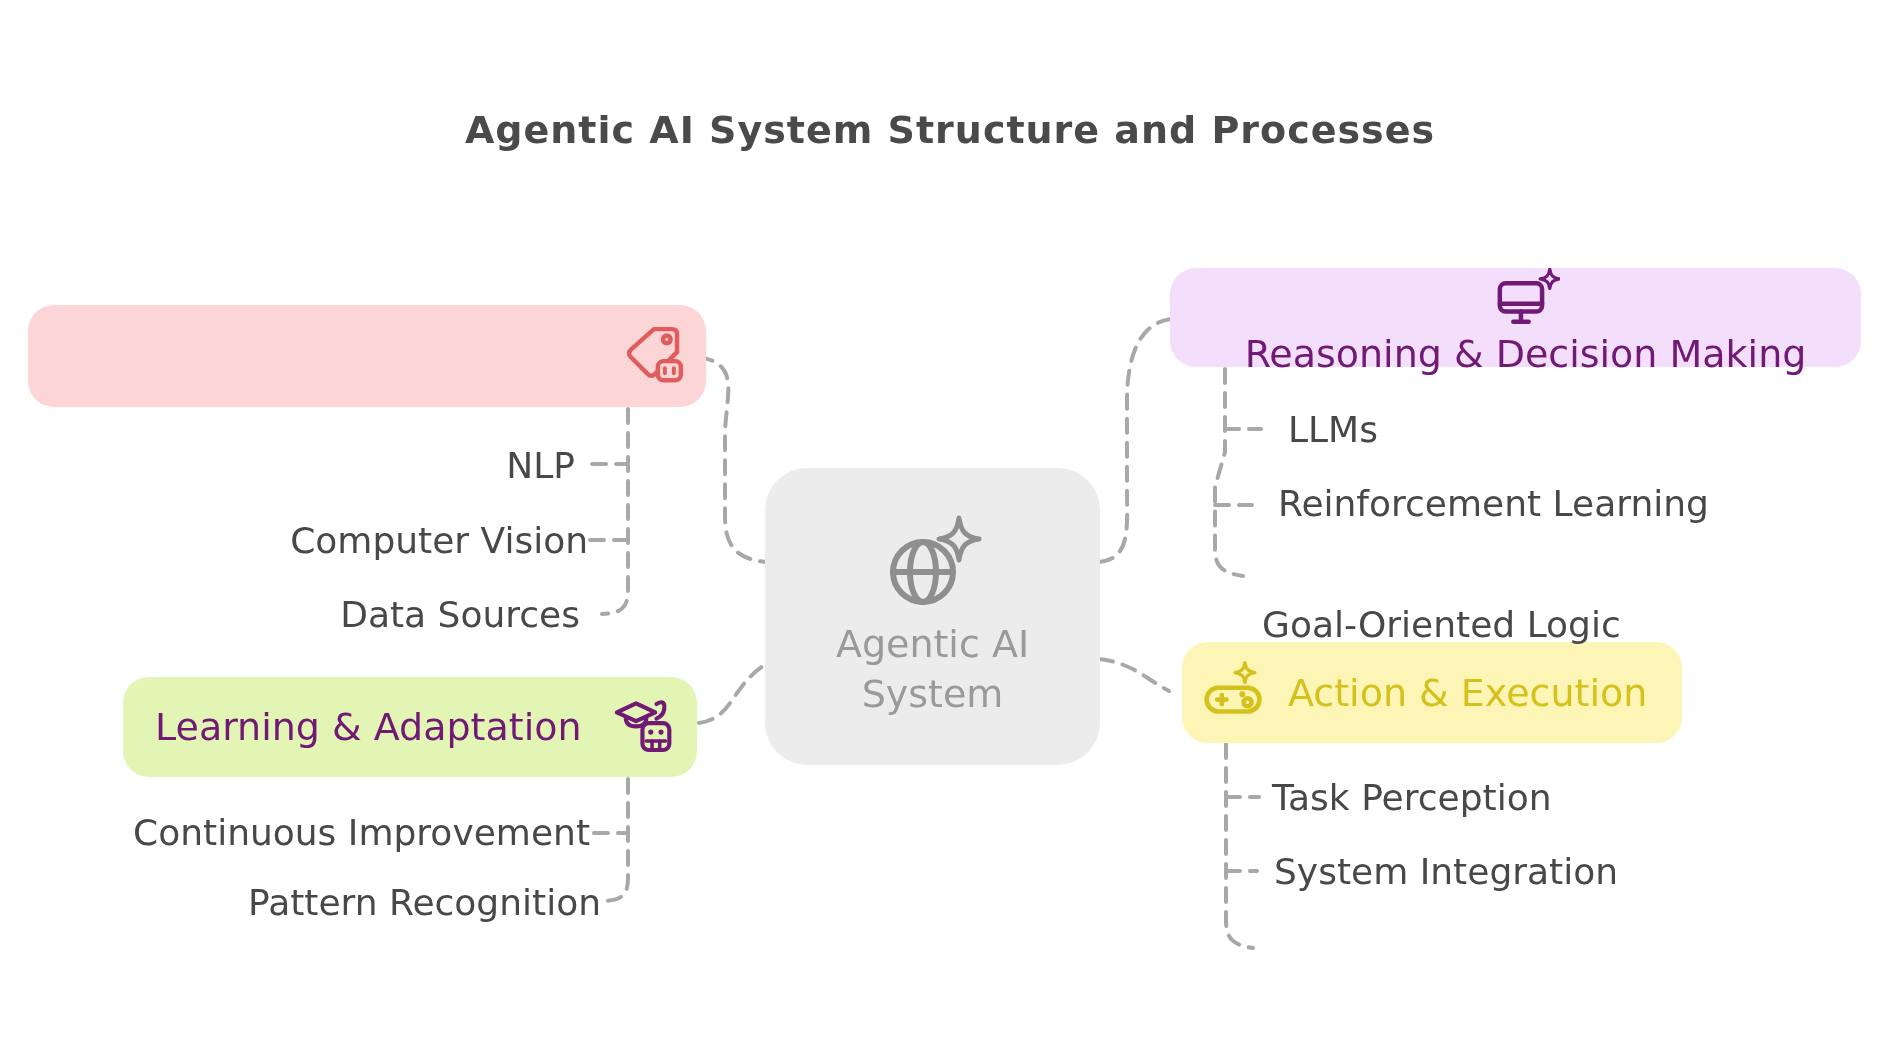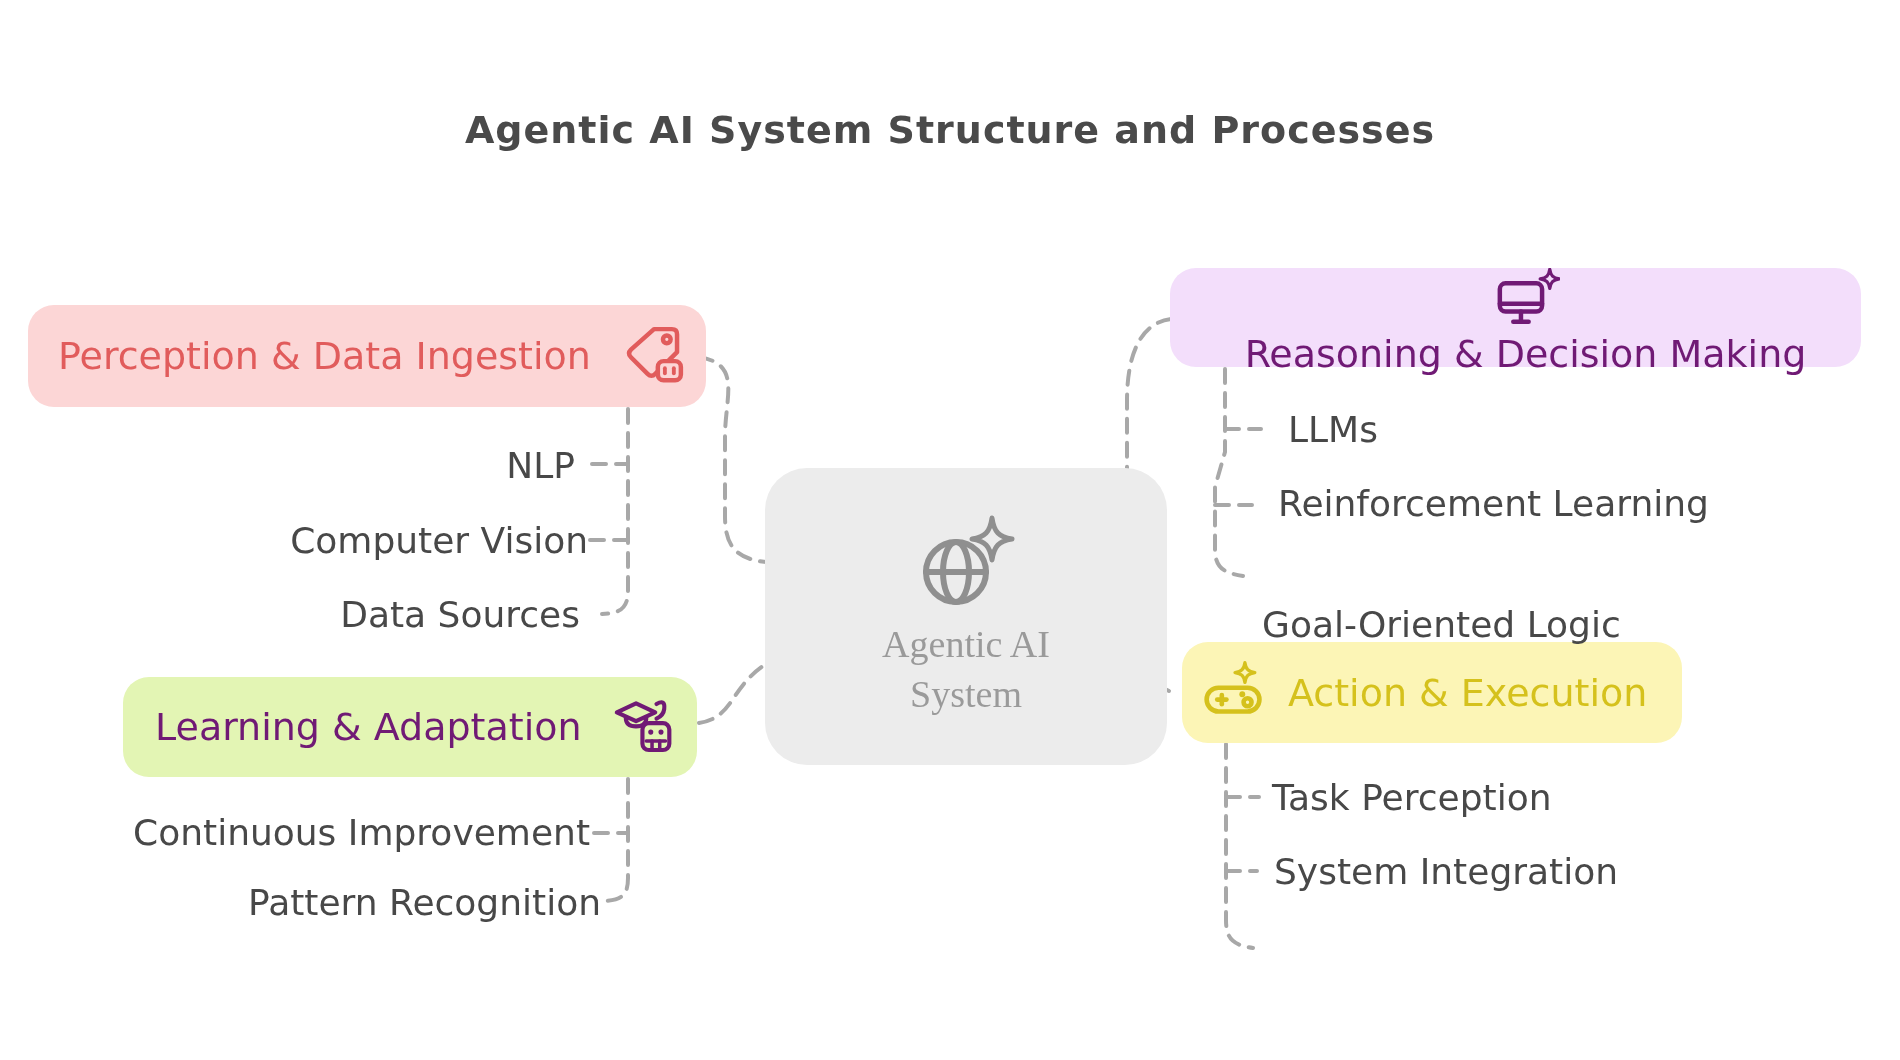--- a/index.html
+++ b/index.html
@@ -64,29 +64,28 @@
   .box-learning .box-label { margin-left: 32px; }
   .box-learning svg { margin-left: auto; margin-right: 20px; }
 
   .box-action { left: 1168px; top: 642px; width: 500px; height: 101px; background: #fcf5b6; color: #d5c11c; margin-left: 14px; }
   .box-action svg { margin-left: 22px; }
   .box-action .box-label { margin-left: 18px; }
 
   .center-node {
     position: absolute;
     left: 765px; top: 468px;
-    width: 402px; height: 297px;
+    width: 335px; height: 297px;
     background: #ececec;
     border-radius: 42px;
     display: flex;
     flex-direction: column;
     align-items: center;
     justify-content: center;
     color: #9a9a9a;
-    font-family: Liberation Serif, serif;
   }
   .center-node svg { margin-bottom: 10px; }
   .center-label {
     font-size: 38px;
     line-height: 1.3;
     text-align: center;
     color: #9a9a9a;
   }
   .sub-label {
     position: absolute;
@@ -134,21 +133,20 @@
         <ellipse cx="42" cy="58" rx="13" ry="30"></ellipse>
         <line x1="12" y1="58" x2="72" y2="58"></line>
       </g>
       <path d="M 78 4 C 80 18 85 23 98 25 C 85 27 80 32 78 46 C 76 32 71 27 58 25 C 71 23 76 18 78 4 Z" fill="#ececec" stroke="#8f8f8f" stroke-width="5" stroke-linejoin="round"></path>
     </svg>
     <div class="center-label">Agentic AI</div>
     <div class="center-label">System</div>
   </div>
 
   <div class="node-box box-perception">
-    <span class="box-label">Perception &amp; Data Ingestion</span>
     <svg width="64" height="64" viewBox="0 0 100 100">
       <g fill="none" stroke="currentColor" stroke-width="7" stroke-linecap="round" stroke-linejoin="round">
         <path d="M 50 8 H 78 Q 86 8 86 16 V 44 L 52 78 Q 46 84 40 78 L 14 52 Q 8 46 14 40 Z"></path>
         <circle cx="70" cy="24" r="6"></circle>
       </g>
       <rect x="56" y="58" width="36" height="30" rx="9" fill="#fcd6d6" stroke="currentColor" stroke-width="7"></rect>
       <g stroke="currentColor" stroke-width="6" stroke-linecap="round">
         <line x1="67" y1="69" x2="67" y2="77"></line>
         <line x1="81" y1="69" x2="81" y2="77"></line>
       </g>

